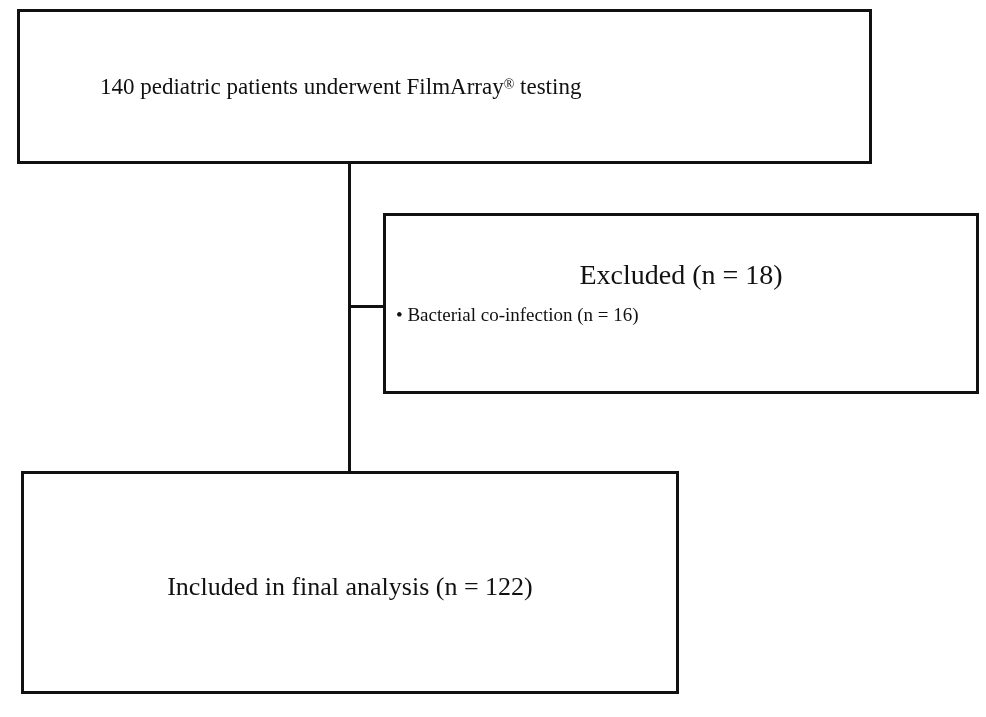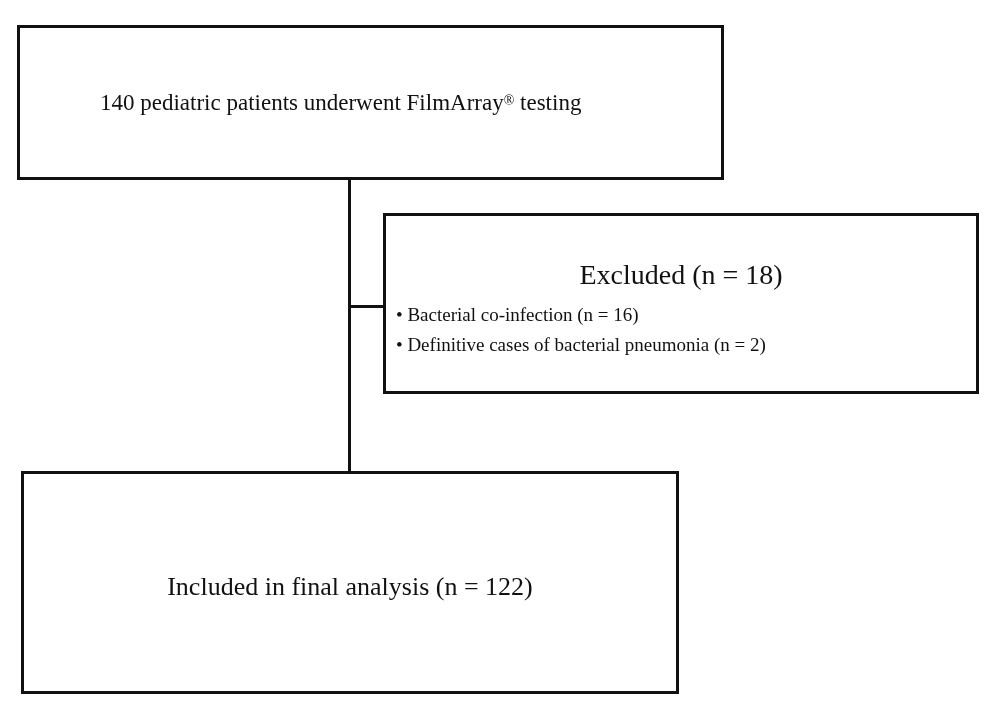--- a/index.html
+++ b/index.html
@@ -1,20 +1,20 @@
 <!DOCTYPE html>
 <html><head>
 <meta charset="utf-8">
 <style>
   html, body { margin: 0; padding: 0; background: #ffffff; }
   body { width: 986px; height: 717px; position: relative; overflow: hidden;
          font-family: "Liberation Serif", "DejaVu Serif", serif; color: #111; }
   .box { position: absolute; border: 3px solid #111; box-sizing: border-box; background: #fff; }
   .line { position: absolute; background: #111; }
-  #box-top { left: 17px; top: 9px; width: 707px; height: 155px; margin-top: 16px; }
+  #box-top { left: 17px; top: 9px; width: 855px; height: 155px; }
   #box-top .t { position: absolute; left: 12px; top: 60px; font-size: 23px; line-height: 30px; white-space: nowrap; }
   #box-top .l1 { padding-left: 68px; }
   #box-top sup { font-size: 14px; vertical-align: top; position: relative; top: -2px; }
   #box-excl { left: 383px; top: 213px; width: 596px; height: 181px; }
   #box-excl .head { position: absolute; left: 0; right: 0; top: 44px; text-align: center; font-size: 28px; line-height: 30px; }
   #box-excl .items { position: absolute; left: 10px; top: 84px; font-size: 19px; line-height: 30px; white-space: nowrap; }
   #box-incl { left: 21px; top: 471px; width: 658px; height: 223px; }
   #box-incl .t { position: absolute; left: 0; right: 0; top: 96px; text-align: center; font-size: 26px; line-height: 34px; }
   #v-line { left: 348px; top: 162px; width: 3px; height: 311px; }
   #h-line { left: 348px; top: 305px; width: 37px; height: 3px; }
@@ -28,19 +28,18 @@
 <div class="box" id="box-top">
   <div class="t">
     <div class="l1"><span>140 pediatric patients underwent FilmArray</span><sup>®</sup><span> testing</span></div>
   </div>
 </div>
 
 <div class="box" id="box-excl">
   <div class="head">Excluded (n = 18)</div>
   <div class="items">
     <div>• Bacterial co-infection (n = 16)</div>
-    <div>• Definitive cases of bacterial pneumonia (n = 2)</div>
   </div>
 </div>
 
 <div class="box" id="box-incl">
   <div class="t">Included in final analysis (n = 122)</div>
 </div>
 
 </body></html>

